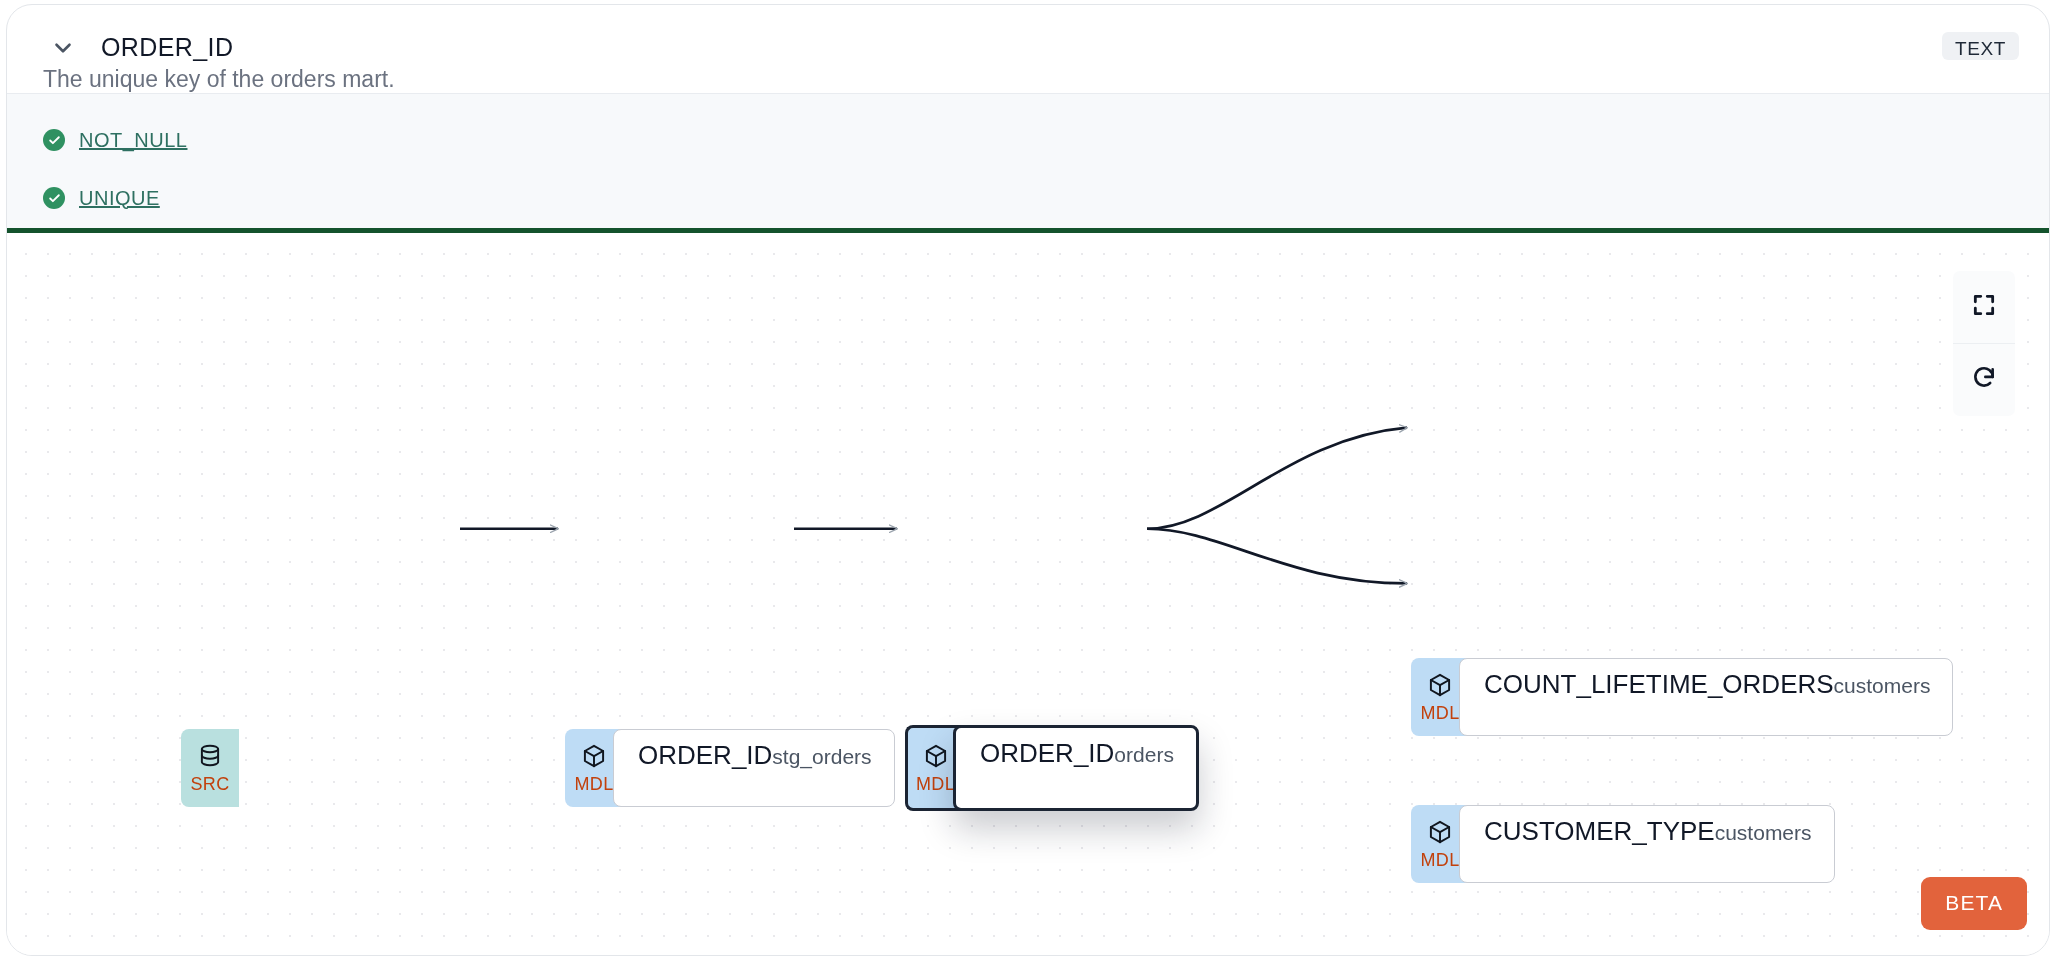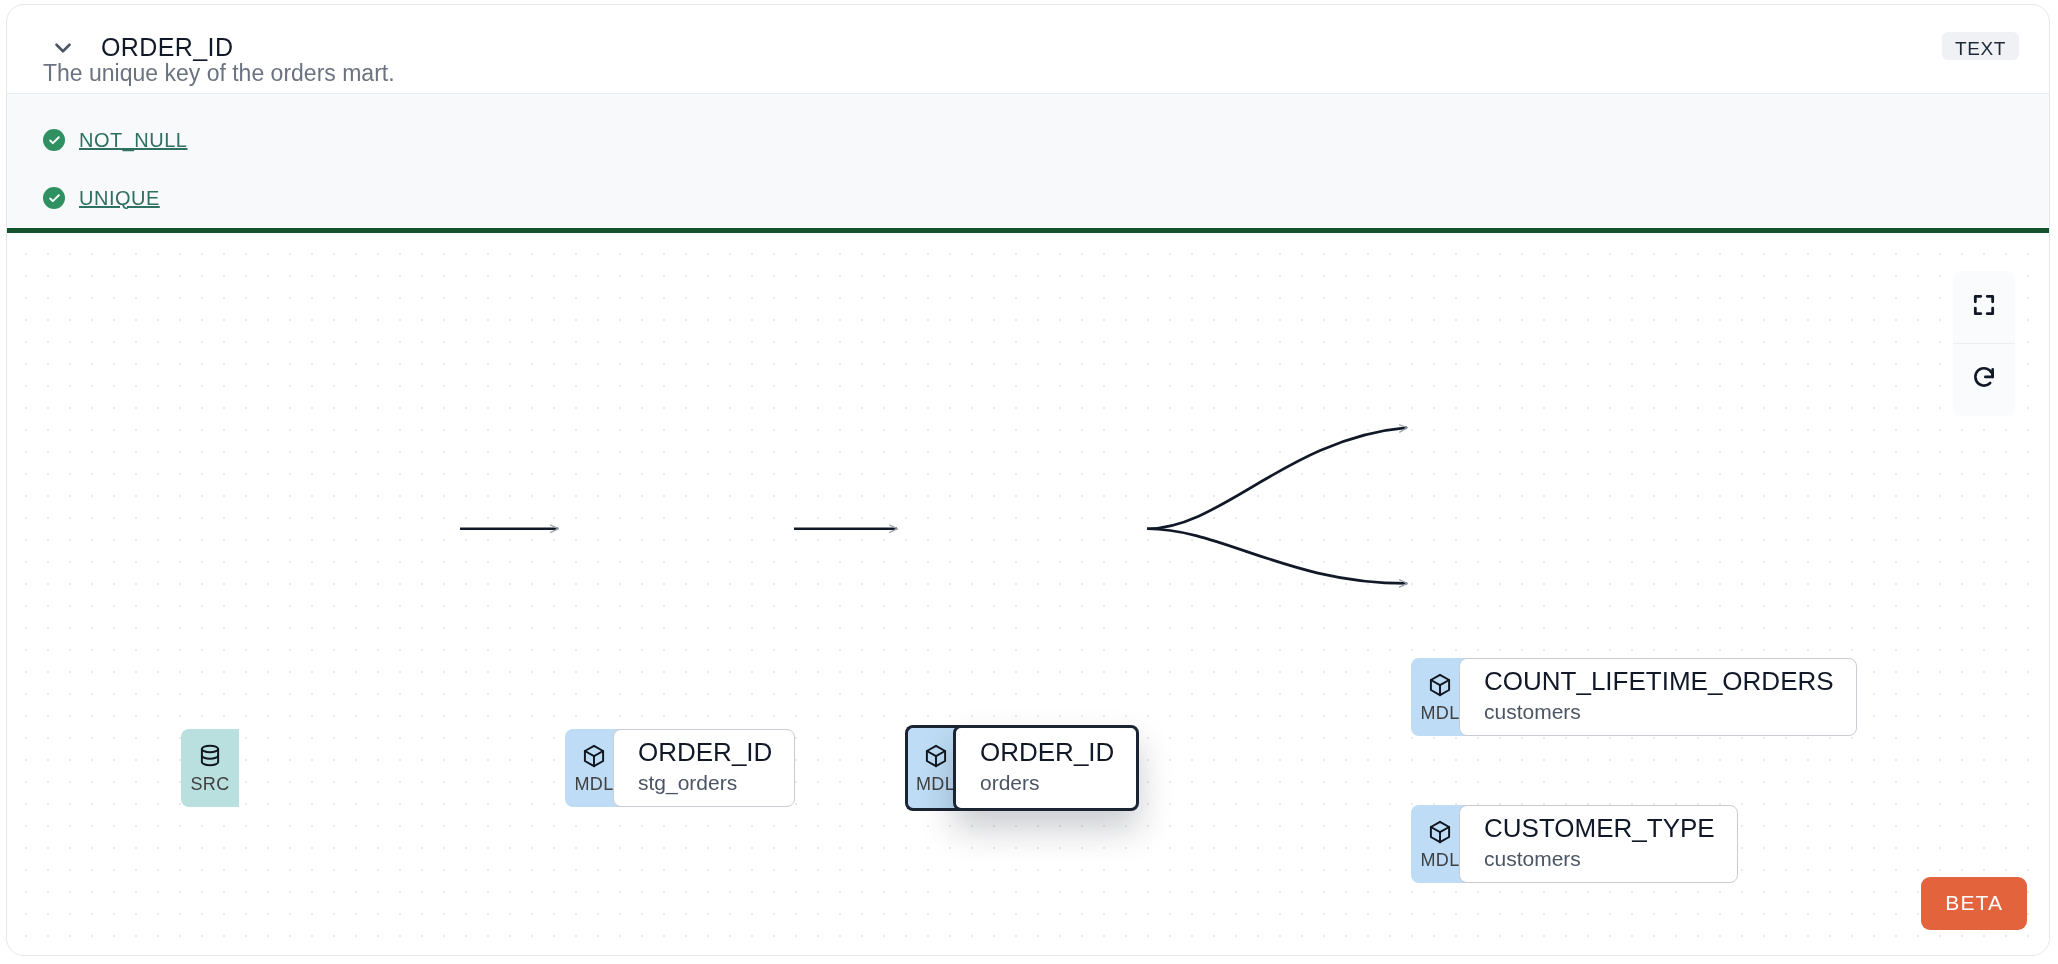--- a/index.html
+++ b/index.html
@@ -15,21 +15,21 @@
   }
 
   .card {
     position: absolute;
     left: 6px;
     top: 4px;
     width: 2044px;
     height: 952px;
     background: #ffffff;
     border: 1px solid #e3e6ea;
-    border-radius: 18px;
+    border-radius: 26px;
     box-sizing: border-box;
     overflow: hidden;
     display: flex;
     flex-direction: column;
   }
 
   
   .header {
     position: relative;
     height: 88px;
@@ -66,21 +66,21 @@
     letter-spacing: 0.6px;
     padding: 6px 13px 0;
     border-radius: 6px;
     text-align: center;
   }
   .description {
     padding: 0 0 0 36px;
     font-size: 23px;
     color: #6b7280;
     line-height: 1;
-    margin-top: 0;
+    margin-top: 6px;
   }
 
   
   .tests {
     flex: 0 0 auto;
     background: #f7f9fb;
     border-top: 1px solid #e9ecf0;
     border-bottom: 5px solid #14532d;
     padding: 24px 0 26px 36px;
     box-sizing: border-box;
@@ -147,35 +147,36 @@
     gap: 2px;
     flex: 0 0 auto;
     box-sizing: border-box;
     z-index: 1;
   }
   .node-badge.src { background: #b9e0df; }
   .node-badge.mdl { background: #bedcf5; }
   .node-badge .bi { color: #10161f; display:block; }
   .node-badge .btxt {
     font-size: 18px;
-    color: #404040;
+    color: #c2410c;
     letter-spacing: 0.3px;
     line-height: 1;
   }
   .node-body {
     background: #ffffff;
     border: 1px solid #c9ccd3;
     border-radius: 8px;
     margin-left: -10px;
     padding: 11px 22px 13px 24px;
     box-sizing: border-box;
     display: flex;
-    flex-direction: column;
+    flex-direction: row;
     justify-content: center;
     z-index: 2;
+    text-align: right;
   }
   .node-name {
     font-size: 26px;
     color: #111827;
     line-height: 1.12;
     white-space: nowrap;
   }
   .node-sub {
     font-size: 21px;
     color: #4b5563;

